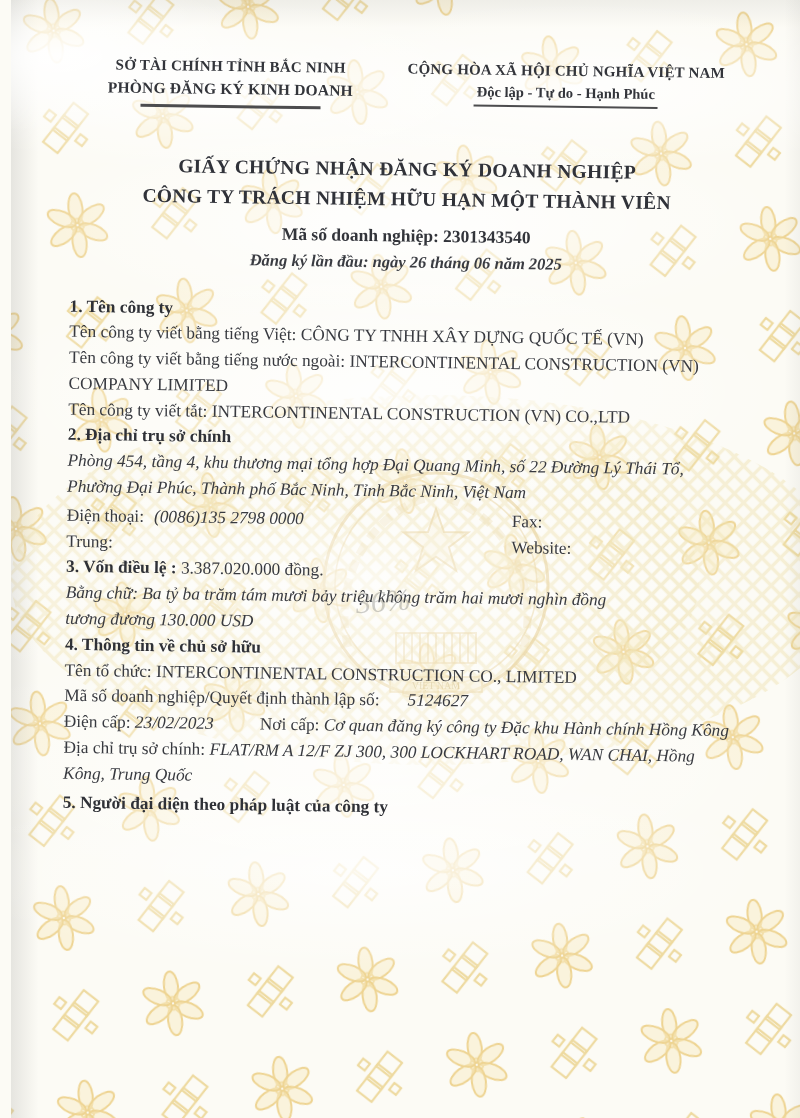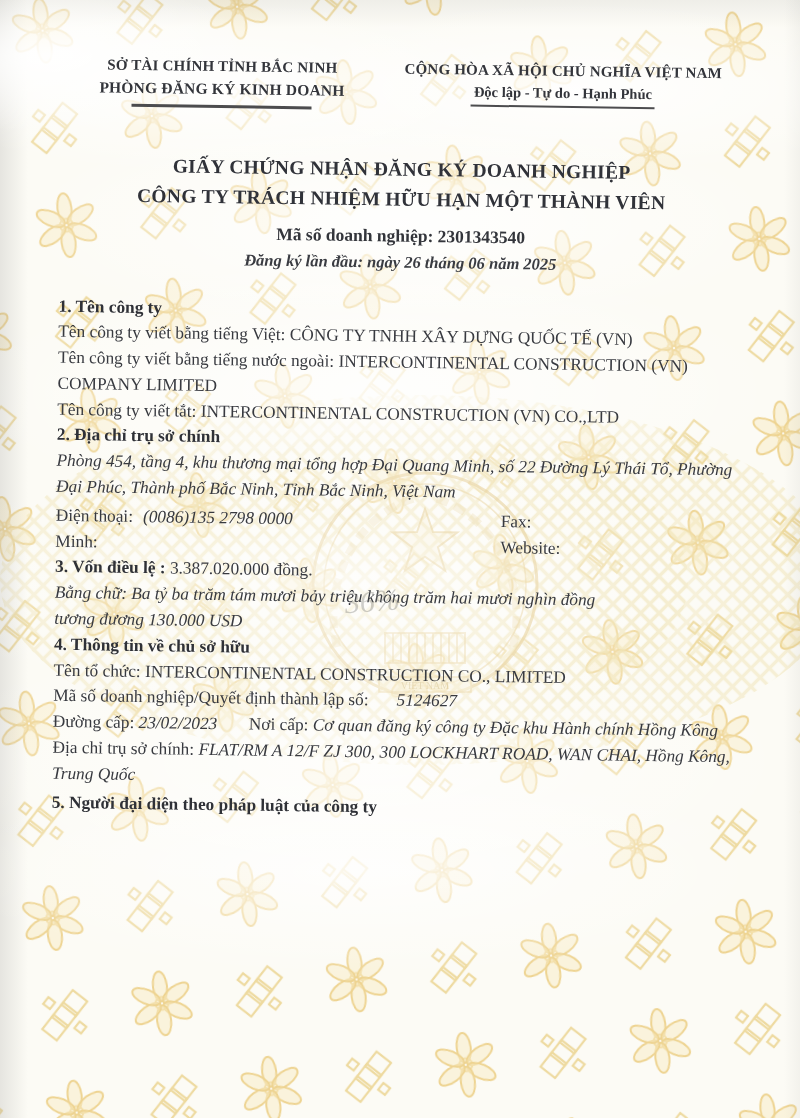--- a/index.html
+++ b/index.html
@@ -1,21 +1,21 @@
 <!DOCTYPE html>
 <html><head>
 <meta charset="utf-8">
 <style>
   html,body{margin:0;padding:0;}
   body{
     width:800px;height:1118px;overflow:hidden;position:relative;
     background:#fcfbf5;
     font-family:"Liberation Serif","DejaVu Serif",serif;
   }
-  .page{position:absolute;inset:0;overflow:hidden;}
+  .page{position:absolute;inset:0;overflow:hidden;margin-left:11px;}
   svg.bg{position:absolute;left:-12px;top:-12px;width:824px;height:1142px;}
   .wash{
     position:absolute;inset:0;pointer-events:none;
     background:
       radial-gradient(ellipse 300px 110px at 6% 5%, rgba(255,255,255,.95), rgba(255,255,255,0) 70%),
       radial-gradient(ellipse 430px 120px at 28% 8%, rgba(255,255,255,.92), rgba(255,255,255,0) 72%),
       radial-gradient(ellipse 460px 120px at 72% 8%, rgba(255,255,255,.9), rgba(255,255,255,0) 72%),
       radial-gradient(ellipse 520px 150px at 50% 20%, rgba(255,255,255,.88), rgba(255,255,255,0) 74%),
       radial-gradient(ellipse 540px 180px at 47% 35%, rgba(255,255,255,.82), rgba(255,255,255,0) 75%),
       radial-gradient(ellipse 560px 190px at 44% 52%, rgba(255,255,255,.7), rgba(255,255,255,0) 76%),
@@ -150,33 +150,33 @@
       <p><span>Tên công ty viết bằng tiếng nước ngoài:</span> <span>INTERCONTINENTAL CONSTRUCTION (VN) COMPANY LIMITED</span></p>
       <p><span>Tên công ty viết tắt:</span> <span>INTERCONTINENTAL CONSTRUCTION (VN) CO.,LTD</span></p>
 
       <p class="sechead">2. Địa chỉ trụ sở chính</p>
       <p class="i mt4">Phòng 454, tầng 4, khu thương mại tổng hợp Đại Quang Minh, số 22 Đường Lý Thái Tổ, Phường Đại Phúc, Thành phố Bắc Ninh, Tỉnh Bắc Ninh, Việt Nam</p>
       <div class="row2" style="margin-top:3px;">
         <div><span>Điện thoại:</span><span class="gap10"></span><span class="i">(0086)135 2798 0000</span></div>
         <div><span>Fax:</span> <span class="i"></span></div>
       </div>
       <div class="row2">
-        <div><span>Minh:</span> <span class="i"></span></div>
+        <div><span>Trung:</span> <span class="i"></span></div>
         <div><span>Website:</span> <span class="i"></span></div>
       </div>
 
       <p><span class="sechead">3. Vốn điều lệ :</span> <span>3.387.020.000 đồng.</span></p>
       <p class="i">Bằng chữ: Ba tỷ ba trăm tám mươi bảy triệu không trăm hai mươi nghìn đồng</p>
       <p class="i mt4">tương đương 130.000 USD</p>
 
       <p class="sechead mt7">4. Thông tin về chủ sở hữu</p>
       <p><span>Tên tổ chức:</span> <span>INTERCONTINENTAL CONSTRUCTION CO., LIMITED</span></p>
       <p><span>Mã số doanh nghiệp/Quyết định thành lập số:</span><span class="gap28"></span><span class="i">5124627</span></p>
       <div class="rowdate">
-        <div><span>Đường cấp:</span> <span class="i">23/02/2023</span></div>
+        <div><span>Điện cấp:</span> <span class="i">23/02/2023</span></div>
         <div class="hang"><span>Nơi cấp:</span> <span class="i">Cơ quan đăng ký công ty Đặc khu Hành chính Hồng Kông</span></div>
       </div>
       <p><span>Địa chỉ trụ sở chính:</span> <span class="i">FLAT/RM A 12/F ZJ 300, 300 LOCKHART ROAD, WAN CHAI, Hồng Kông, Trung Quốc</span></p>
 
       <p class="sechead" style="margin-top:3px;">5. Người đại diện theo pháp luật của công ty</p>
 
     </div>
 
     <span class="artifact">36%</span>
   </div>

